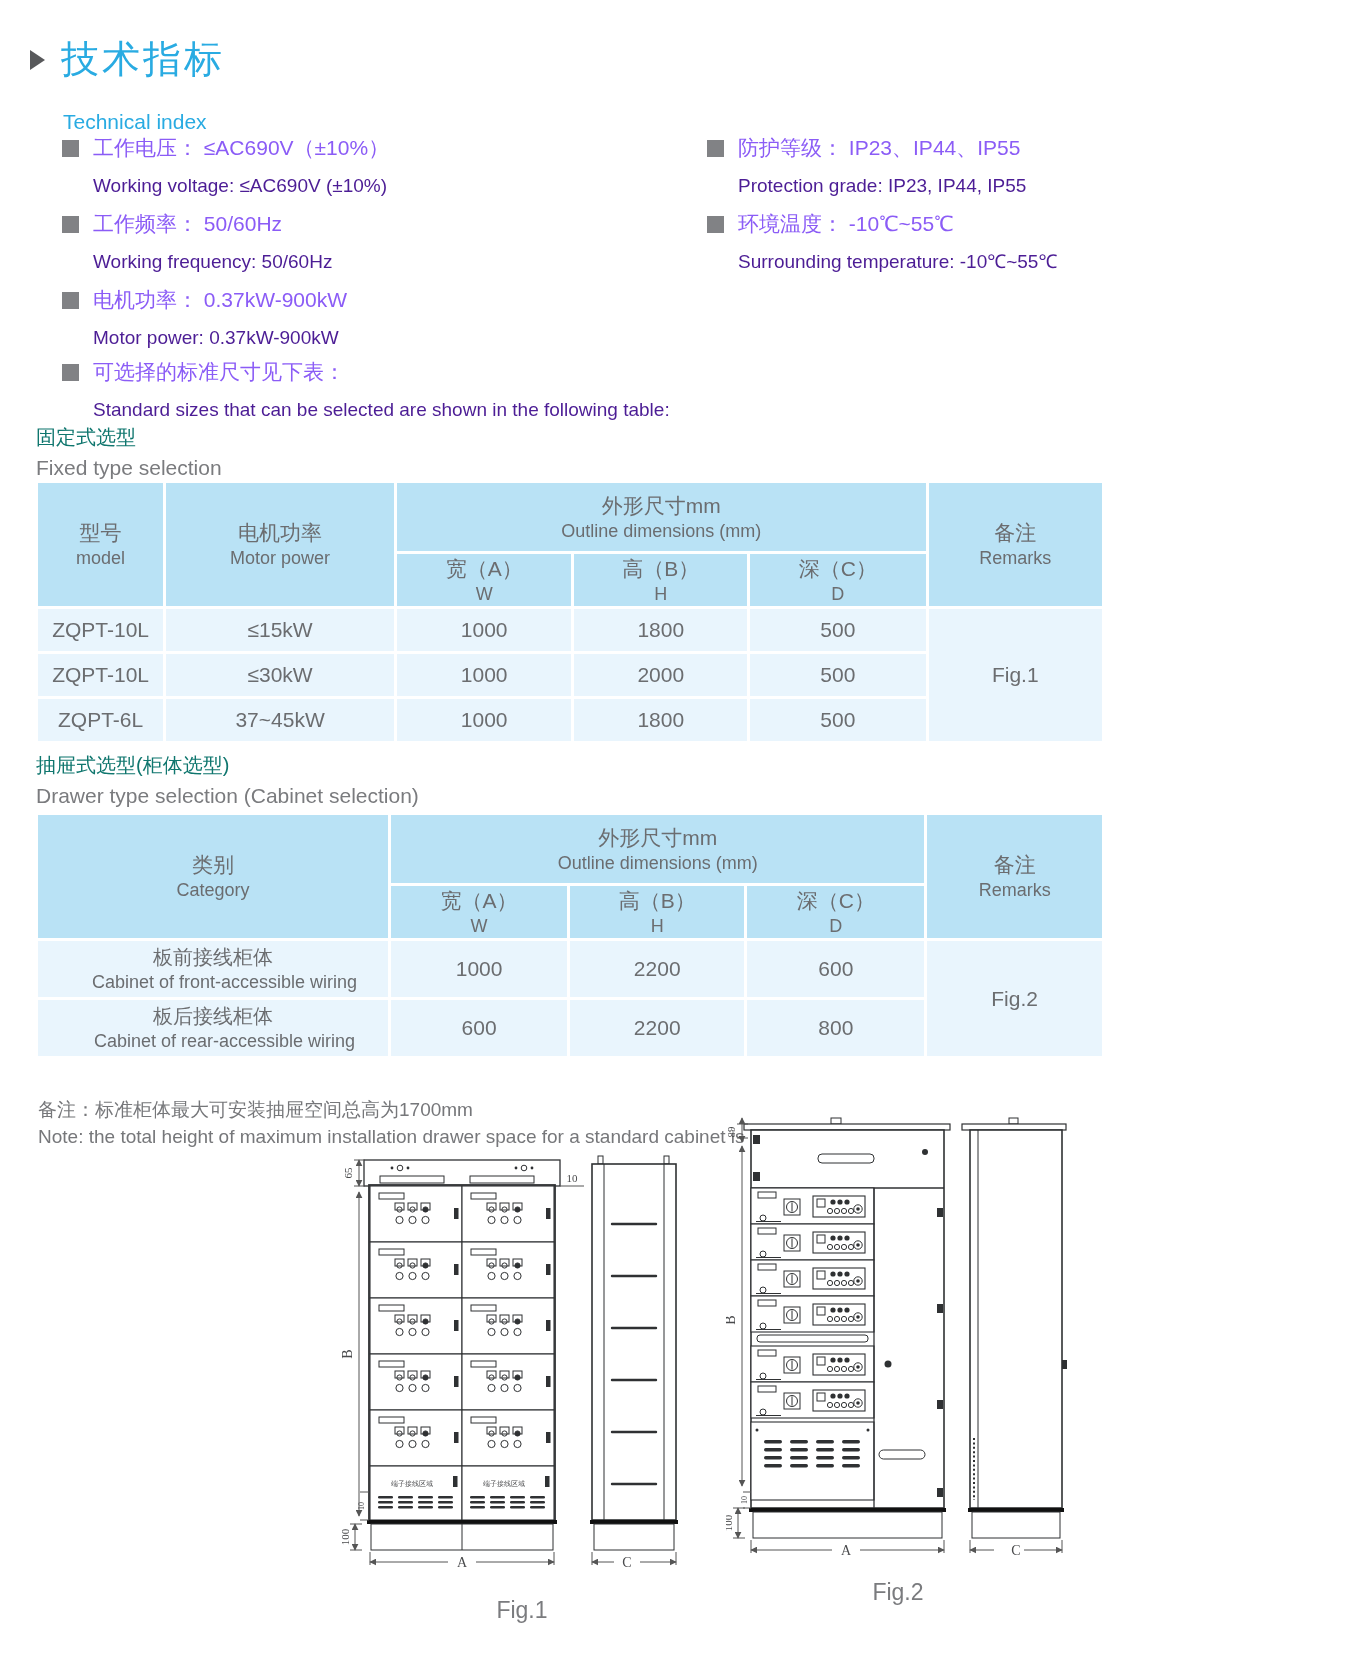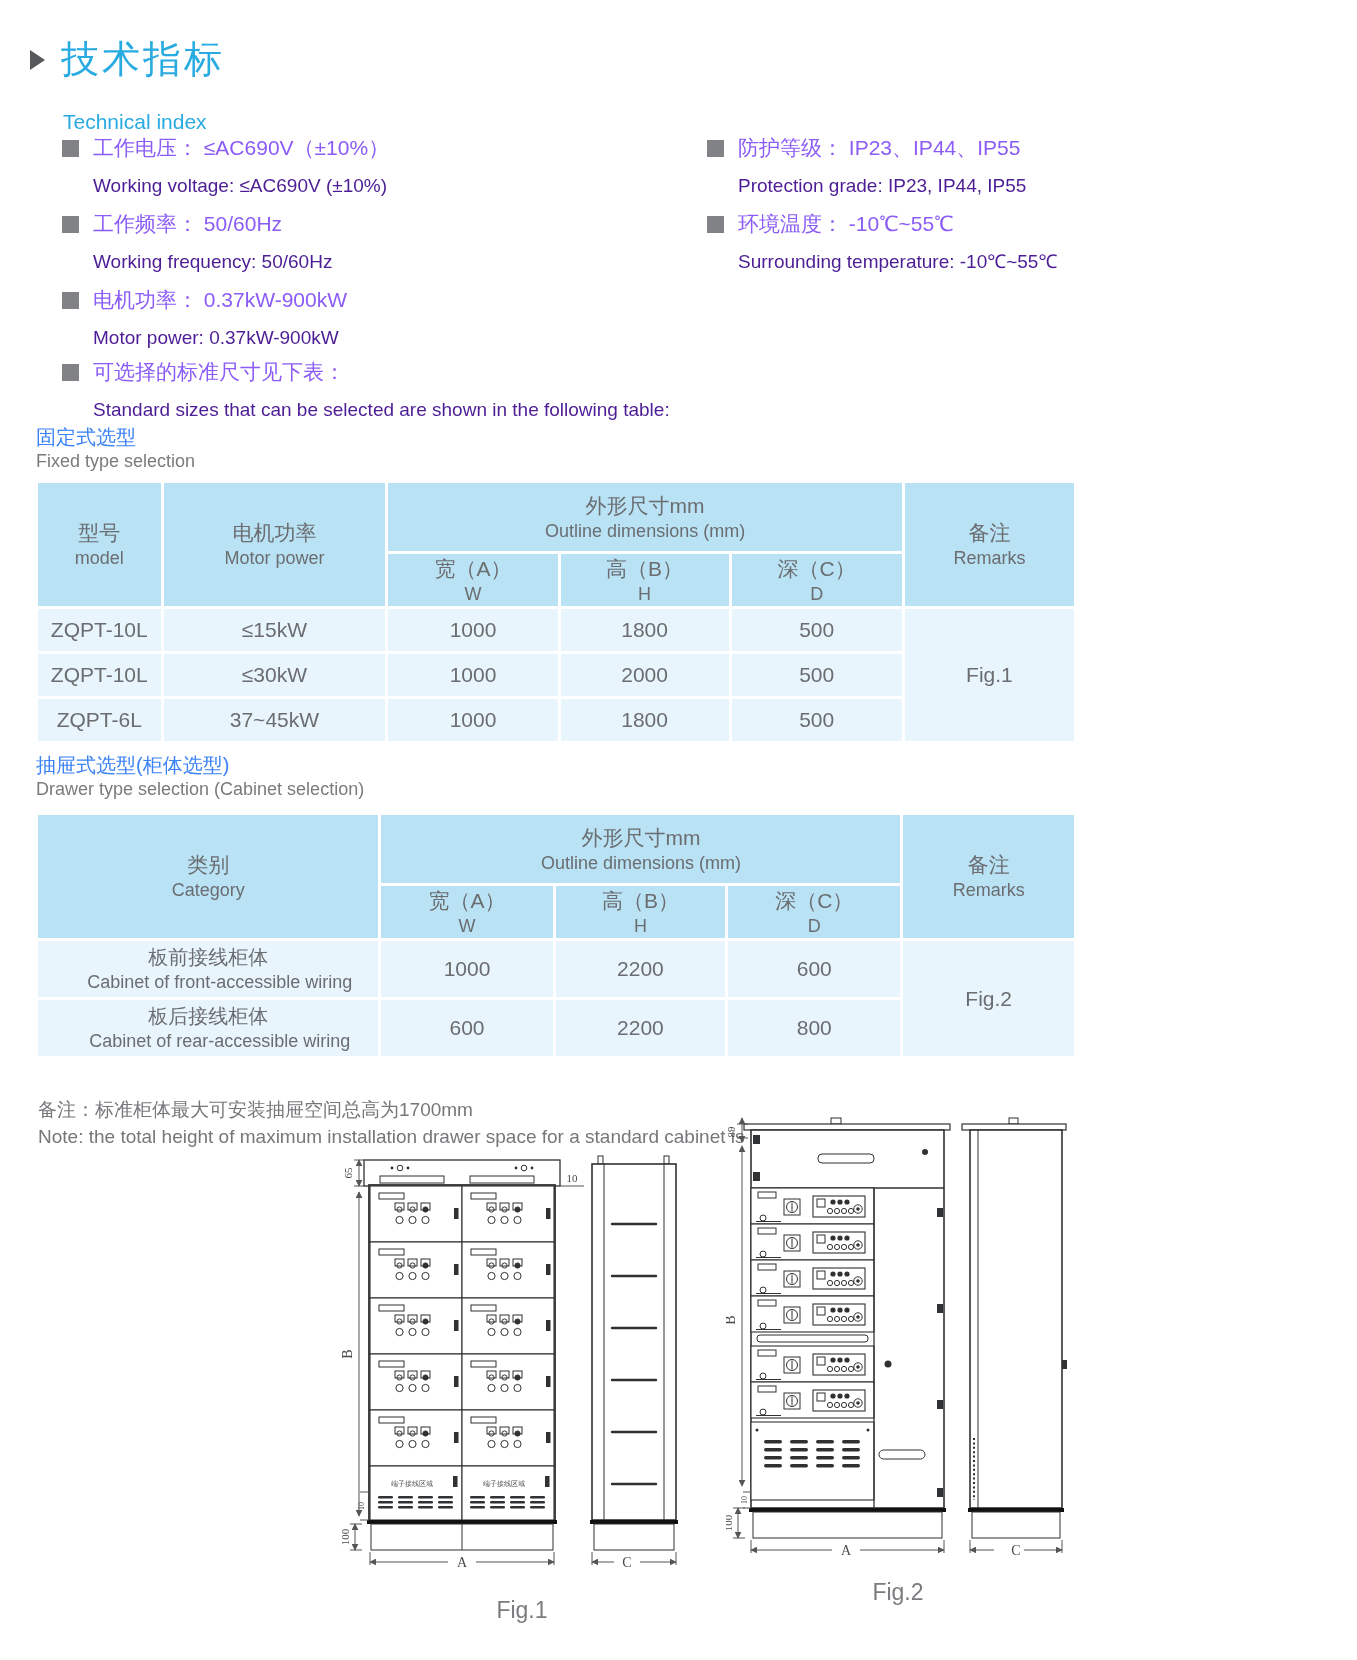--- a/index.html
+++ b/index.html
@@ -1,17 +1,17 @@
 <!DOCTYPE html>
 <html><head>
 <meta charset="utf-8">
 <style>
   html,body{margin:0;padding:0;background:#fff;}
   .page{position:relative;width:1077px;height:1660px;background:#fff;overflow:hidden;
-        font-family:"Liberation Sans",sans-serif;color:#76777a;}
+        font-family:"Liberation Sans",sans-serif;color:#76777a;padding-left:28px;}
 
   
   .hdr{position:absolute;top:34px;left:30px;}
   .hdr-row{display:flex;align-items:center;gap:16px;}
   .tri{width:0;height:0;border-left:15px solid #58595b;border-top:10px solid transparent;
        border-bottom:10px solid transparent;}
   .page-title{font-size:38px;color:#29abe2;letter-spacing:3px;font-weight:400;margin:0;}
   .page-subtitle{font-size:21px;color:#29abe2;margin:25px 0 0 33px;}
 
   
@@ -19,22 +19,22 @@
   .spec-col-left{width:645px;}
   .spec-col-right{flex:1;}
   .spec-item{margin:0;}
   .spec-zh{display:flex;align-items:center;gap:14px;height:40px;font-size:21px;color:#8b5cf6;}
   .bullet{width:17px;height:17px;background:#818285;flex:0 0 17px;}
   .spec-en{height:36px;line-height:36px;font-size:19px;color:#4c1d95;padding-left:31px;}
   .sizes-item{position:absolute;top:352px;left:62px;}
 
   
   .tbl-title{position:absolute;left:36px;}
-  .tbl-title .zh{font-size:20px;color:#3b82f6;}
-  .tbl-title .en{font-size:18px;color:#7a7b7e;}
+  .tbl-title .zh{font-size:20px;color:#0f766e;}
+  .tbl-title .en{font-size:21px;color:#7a7b7e;margin-top:5px;}
   table.spec-table{position:absolute;left:35px;border-collapse:separate;border-spacing:3px;
         table-layout:fixed;background:#fff;}
   table.spec-table th, table.spec-table td{
         background:#e9f5fd;color:#6b6d70;font-weight:400;text-align:center;vertical-align:middle;
         padding:0;}
   table.spec-table thead th{background:#b9e2f5;}
   .h-zh{font-size:21px;line-height:27px;}
   .h-en{font-size:18px;line-height:24px;}
   .c-num{font-size:21px;}
   .c-zh{font-size:20px;line-height:26px;}

